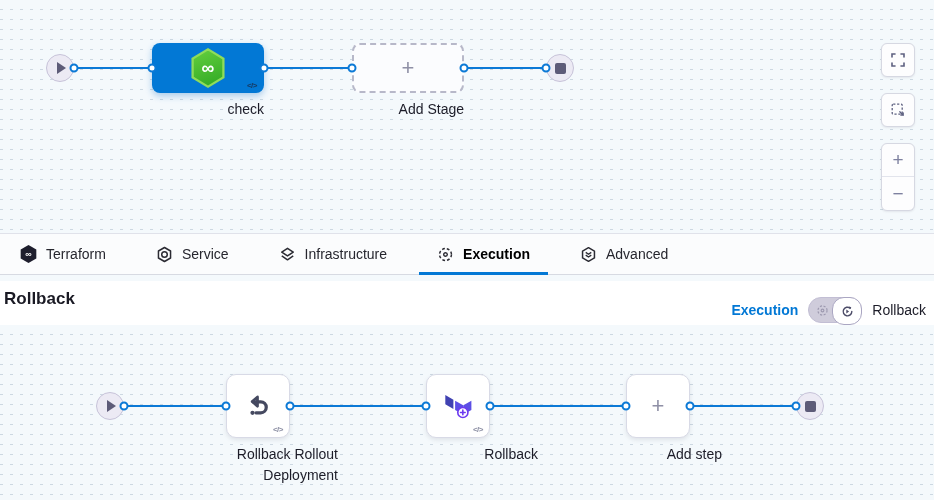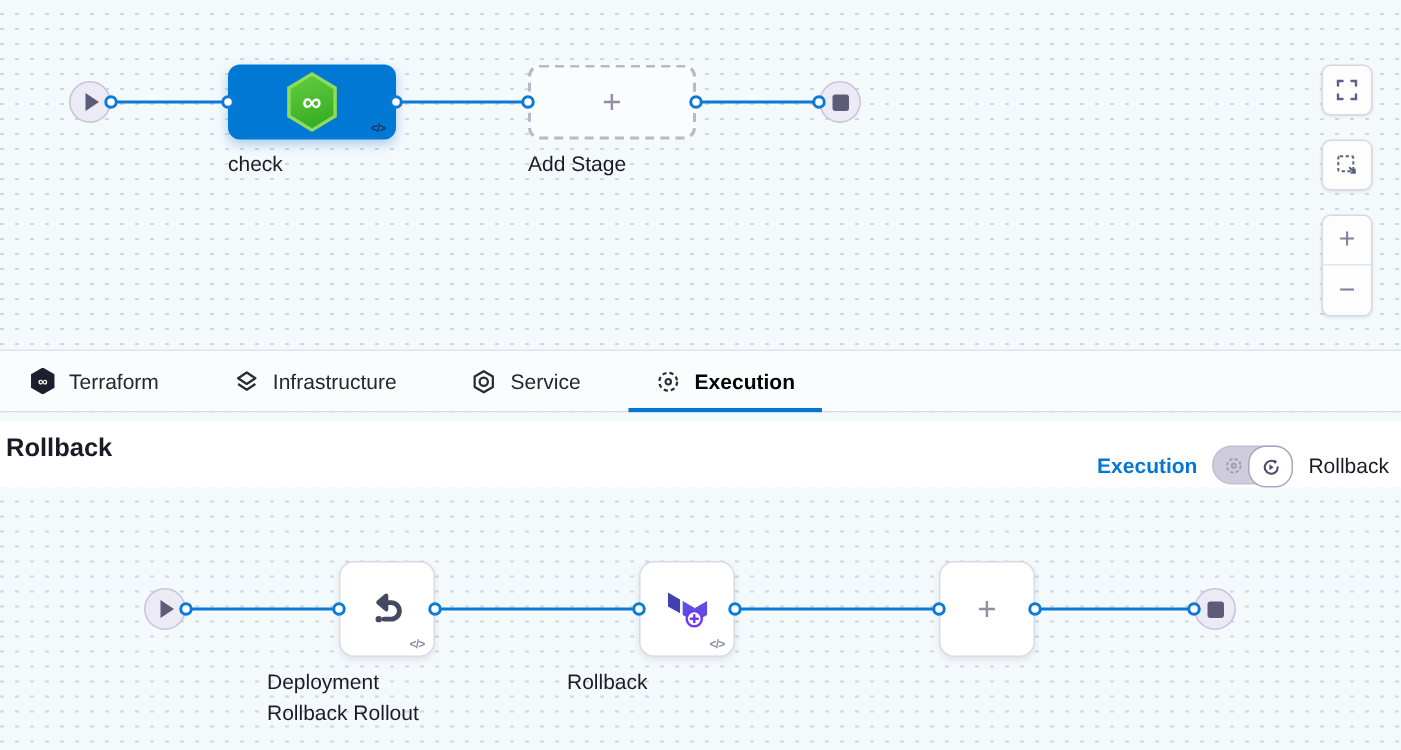--- a/index.html
+++ b/index.html
@@ -35,21 +35,21 @@
   .stage-blue { background:#0278d5; box-shadow:0 3px 7px rgba(13,110,200,.32); }
   .dashed-box { background:#fbfcfe; border:2px dashed #b7b8c9; box-shadow:none; }
   .plus-glyph { font-size:22px; line-height:22px; color:#8f90a6; font-weight:400; }
   .step-box { position:absolute; width:64px; height:64px; background:#fff;
            border:1px solid #d8dae6; border-radius:10px; display:flex;
            align-items:center; justify-content:center; cursor:pointer;
            box-shadow:0 2px 4px rgba(96,97,112,.14); }
   .code-glyph { position:absolute; font-size:8px; font-weight:700; letter-spacing:-.5px; }
   .code-dark  { right:7px; bottom:3px; color:#173a63; }
   .code-gray  { right:6px; bottom:3px; color:#8b8ea3; }
-  .node-label { position:absolute; text-align:left; font-size:14px; color:#1c1c28; line-height:21px; }
+  .node-label { position:absolute; text-align:right; font-size:14px; color:#1c1c28; line-height:21px; }
 
   
   .hex-outer { width:36px; height:40px; display:flex; align-items:center; justify-content:center;
            clip-path:polygon(50% 0,96% 25%,96% 75%,50% 100%,4% 75%,4% 25%);
            background:#8fdc5a; }
   .hex-inner { width:31px; height:35px; display:flex; align-items:center; justify-content:center;
            clip-path:polygon(50% 0,96% 25%,96% 75%,50% 100%,4% 25%,4% 25%);
            clip-path:polygon(50% 0,96% 25%,96% 75%,50% 100%,4% 75%,4% 25%);
            background:linear-gradient(160deg,#63ce3e,#2fa823);
            color:#fff; font-size:18px; font-weight:700; }
@@ -158,43 +158,52 @@
   <div id="tab-bar">
     <div class="tab">
       <span class="tab-icon hex-tab">
         <span>∞</span>
       </span>
       <span class="tab-label">Terraform</span>
     </div>
     <div class="tab">
       <span class="tab-icon">
         <svg width="17" height="17" viewBox="0 0 16 16">
+          <path d="M8 1.4 13.7 4.7 V11.3 L8 14.6 2.3 11.3 V4.7 Z" fill="none" stroke="#2b2b33" stroke-width="1.4" stroke-linejoin="round"></path>
+          <circle cx="8" cy="8" r="2.6" fill="none" stroke="#2b2b33" stroke-width="1.4"></circle>
+        </svg>
+      </span>
+      <span class="tab-label">Service</span>
+    </div>
+    <div class="tab">
+      <span class="tab-icon">
+        <svg width="17" height="17" viewBox="0 0 16 16">
           <path d="M8 2.2 13.4 5.8 8 9.4 2.6 5.8 Z" fill="none" stroke="#2b2b33" stroke-width="1.4" stroke-linejoin="round"></path>
           <path d="M2.6 9.4 8 13 13.4 9.4" fill="none" stroke="#2b2b33" stroke-width="1.4" stroke-linejoin="round"></path>
         </svg>
       </span>
       <span class="tab-label">Infrastructure</span>
     </div>
-    <div class="tab">
-      <span class="tab-icon">
-        <svg width="17" height="17" viewBox="0 0 16 16">
-          <path d="M8 1.4 13.7 4.7 V11.3 L8 14.6 2.3 11.3 V4.7 Z" fill="none" stroke="#2b2b33" stroke-width="1.4" stroke-linejoin="round"></path>
-          <circle cx="8" cy="8" r="2.6" fill="none" stroke="#2b2b33" stroke-width="1.4"></circle>
-        </svg>
-      </span>
-      <span class="tab-label">Service</span>
-    </div>
     <div class="tab active">
       <span class="tab-icon">
         <svg width="17" height="17" viewBox="0 0 16 16">
           <circle cx="8" cy="8" r="5.6" fill="none" stroke="#2b2b33" stroke-width="1.4" stroke-dasharray="2.6 1.9"></circle>
           <circle cx="8" cy="8" r="1.7" fill="none" stroke="#2b2b33" stroke-width="1.3"></circle>
         </svg>
       </span>
       <span class="tab-label">Execution</span>
+    </div>
+    <div class="tab">
+      <span class="tab-icon">
+        <svg width="17" height="17" viewBox="0 0 16 16">
+          <path d="M8 1.6 13.6 4.8 V11.2 L8 14.4 2.4 11.2 V4.8 Z" fill="none" stroke="#2b2b33" stroke-width="1.4" stroke-linejoin="round"></path>
+          <path d="M5.4 8.6 8 10.4 10.6 8.6 M5.4 6 8 7.8 10.6 6" fill="none" stroke="#2b2b33" stroke-width="1.3" stroke-linejoin="round"></path>
+        </svg>
+      </span>
+      <span class="tab-label">Advanced</span>
     </div>
   </div>
 
   <div id="strip" class="canvas"></div>
 
   <div id="section-header">
     <div class="section-title">Rollback</div>
     <div class="mode-row">
       <span class="mode-link">Execution</span>
       <div class="toggle">
@@ -229,41 +238,42 @@
 
     <div class="step-box" style="left:226px;top:49px">
       <svg width="30" height="30" viewBox="0 0 24 24">
         <path d="M8 8.6 H14.2 a4.4 4.4 0 0 1 0 8.8 H10.4" fill="none" stroke="#454960" stroke-width="2.6" stroke-linecap="round"></path>
         <path d="M11.6 4.6 L7 8.6 l4.6 4 z" fill="none" stroke="#454960" stroke-width="2.4" stroke-linejoin="round" stroke-linecap="round" transform="scale(0.92) translate(1,0.6)"></path>
         <circle cx="7.6" cy="17.4" r="1.7" fill="#454960"></circle>
       </svg>
       <span class="code-glyph code-gray">&lt;/&gt;</span>
     </div>
     <div class="node-label" style="left:178px;top:119px;width:160px">
+      <span style="display:block">Rollback Rollout</span>
       <span style="display:block">Deployment</span>
-      <span style="display:block">Rollback Rollout</span>
     </div>
 
     <div class="step-box" style="left:426px;top:49px">
       <svg width="30" height="30" viewBox="0 0 26 26">
         <polygon points="2,3.5 9,7.5 9,15.5 2,11.5" fill="#4042b2"></polygon>
         <polygon points="10.5,8.4 17.5,12.4 17.5,20.4 10.5,16.4" fill="#5c4ee5"></polygon>
         <polygon points="18.8,12.4 25.8,8.4 25.8,16.4 18.8,20.4" fill="#5c4ee5" transform="translate(-1.2,0)"></polygon>
         <circle cx="17.2" cy="18.6" r="4.4" fill="#fff" stroke="#6d3af0" stroke-width="1.4"></circle>
         <path d="M17.2 16.6 v4 M15.2 18.6 h4" stroke="#6d3af0" stroke-width="1.4" stroke-linecap="round"></path>
       </svg>
       <span class="code-glyph code-gray">&lt;/&gt;</span>
     </div>
     <div class="node-label" style="left:378px;top:119px;width:160px">
       <span style="display:block">Rollback</span>
     </div>
 
     <div class="step-box dashed-box" style="left:626px;top:49px;border-radius:10px">
       <span class="plus-glyph">+</span>
     </div>
+    <div class="node-label" style="left:594px;top:119px;width:128px">Add step</div>
 
     <div class="node-circle" style="left:796px;top:67px">
       <span class="stop-glyph"></span>
     </div>
 
     <span class="pdot" style="left:124px;top:81px"></span>
     <span class="pdot" style="left:226px;top:81px"></span>
     <span class="pdot" style="left:290px;top:81px"></span>
     <span class="pdot" style="left:426px;top:81px"></span>
     <span class="pdot" style="left:490px;top:81px"></span>

